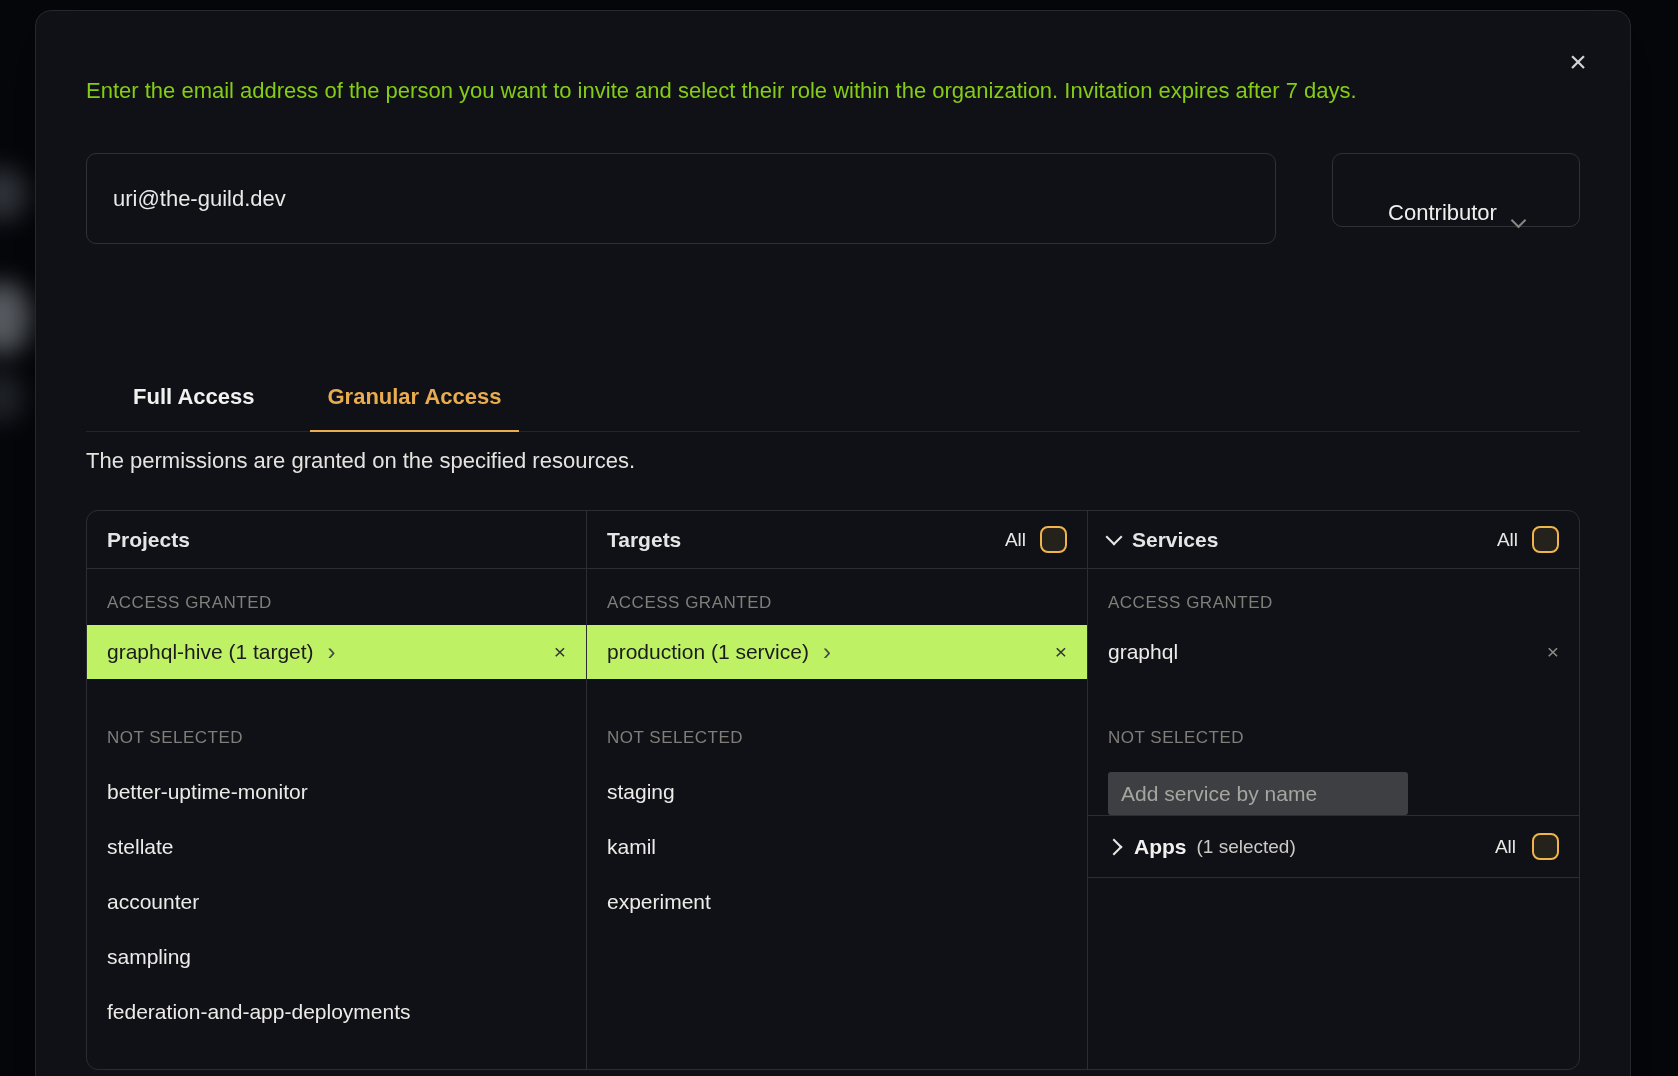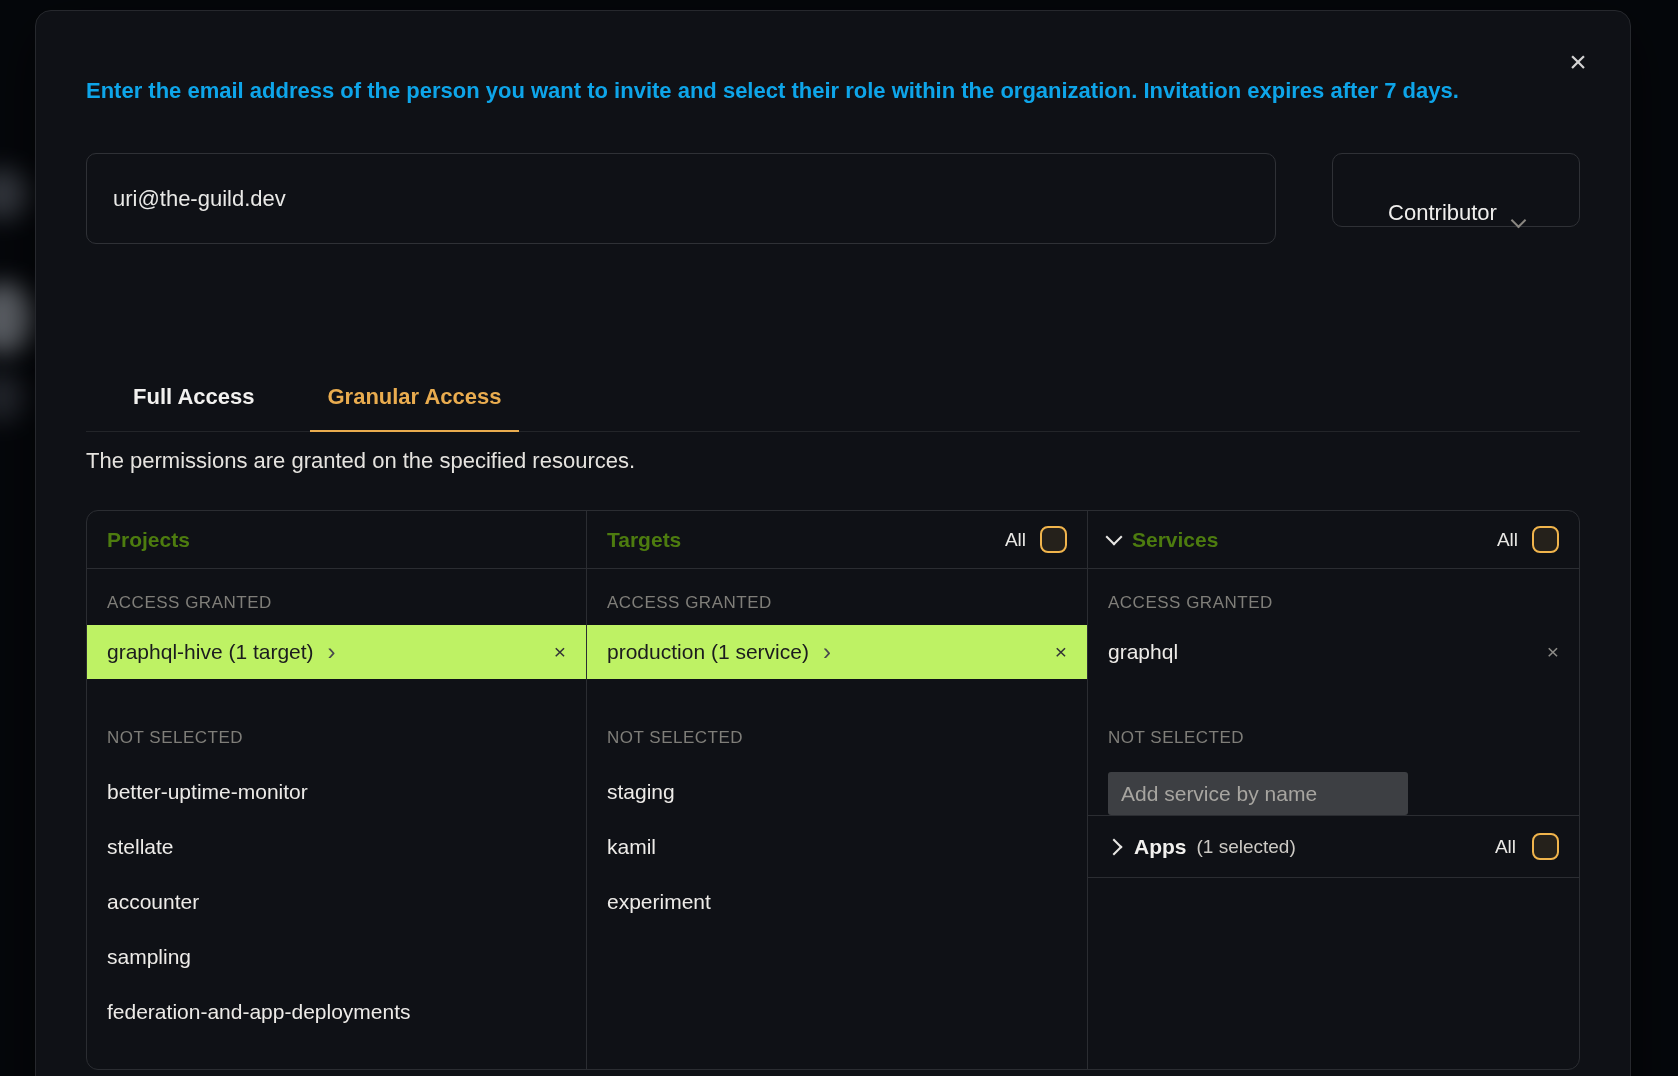--- a/index.html
+++ b/index.html
@@ -31,21 +31,21 @@
     position:absolute;top:34px;right:34px;
     width:36px;height:36px;line-height:34px;text-align:center;
     font-size:30px;font-weight:400;color:#d4d4d4;cursor:pointer;
   }
   .title{
     margin:0;font-size:29px;line-height:34px;font-weight:700;
     color:#f5f5f4;letter-spacing:.2px;
   }
   .desc{
     margin:14px 0 4px;max-width:1402px;
-    font-size:22px;line-height:36px;color:#0ea5e9;font-weight:bold;
+    font-size:22px;line-height:36px;color:#84cc16;
   }
   .form-row{margin-top:44px;display:flex;gap:56px;}
   .email-input{
     flex:1;height:91px;box-sizing:border-box;
     background:transparent;border:1px solid #2f3136;border-radius:10px;
     color:#e9e9e7;font-size:22px;padding:0 26px;outline:none;
     font-family:"Liberation Sans", sans-serif;
   }
   .role-select{
     width:248px;height:74px;box-sizing:border-box;
@@ -76,21 +76,21 @@
     display:grid;grid-template-columns:499px 501px 1fr;
     overflow:hidden;
   }
   .col{display:flex;flex-direction:column;min-width:0;}
   .col + .col{border-left:1px solid #2b2d32;}
   .col-header{
     height:58px;flex:0 0 58px;box-sizing:border-box;
     border-bottom:1px solid #2b2d32;
     display:flex;align-items:center;gap:12px;padding:0 20px;
   }
-  .col-title{font-size:21px;font-weight:700;color:#4d7c0f;}
+  .col-title{font-size:21px;font-weight:700;color:#e5e5e5;}
   .spacer{flex:1;}
   .all-label{font-size:19px;color:#e9e8e5;margin-right:2px;}
   .checkbox{
     width:27px;height:27px;box-sizing:border-box;flex:0 0 27px;
     border:2px solid #f0b44c;border-radius:8px;
     background:rgba(240,180,76,.10);cursor:pointer;
   }
   .section-label{
     padding:24px 20px 12px;font-size:17px;line-height:20px;
     color:#7f7e79;letter-spacing:.5px;

